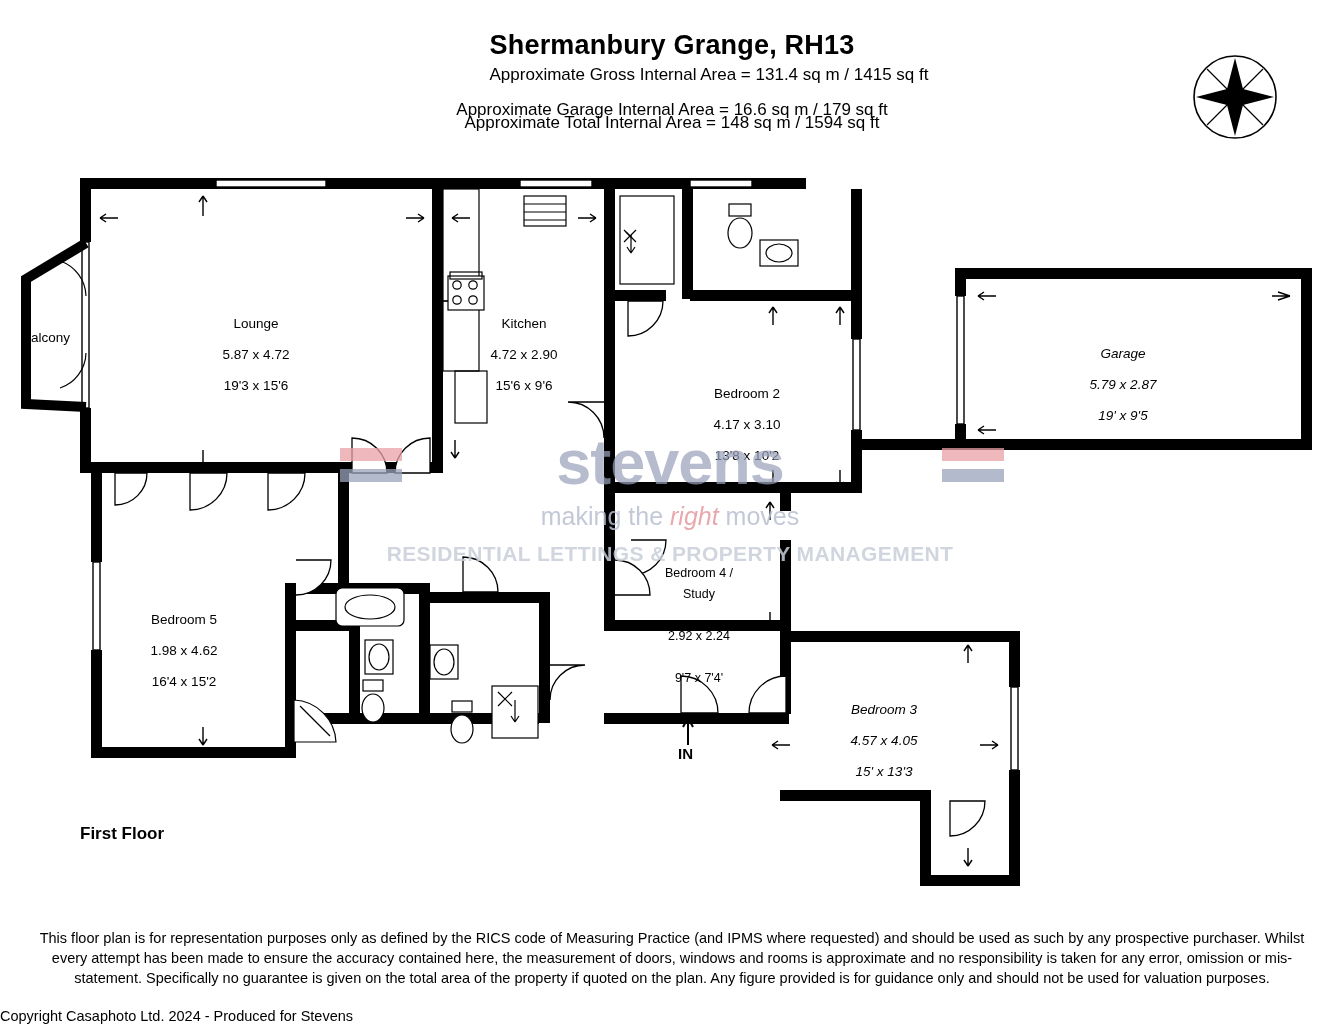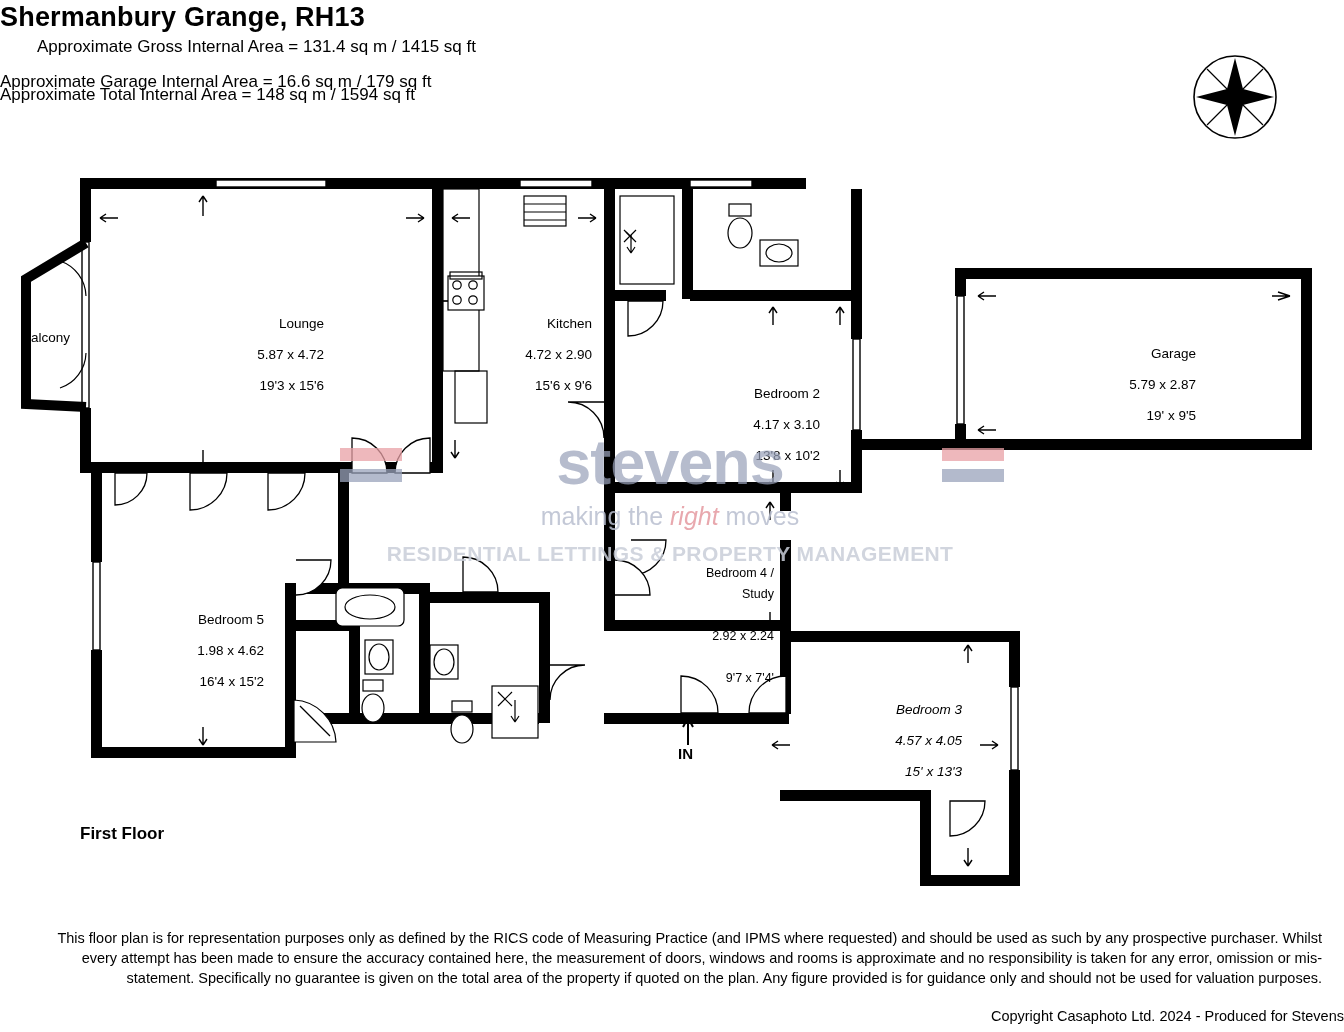--- a/index.html
+++ b/index.html
@@ -18,38 +18,39 @@
   #floorplan {
     position: absolute;
     inset: 0;
     width: 1344px;
     height: 1032px;
   }
   .hdr {
     position: absolute;
     left: 0;
     width: 1344px;
-    text-align: left;
+    text-align: center;
+    margin-top: 28px;
   }
   #title {
     top: 2px;
     font-size: 27px;
     font-weight: bold;
     letter-spacing: .2px;
   }
   .sub {
     font-size: 17px;
   }
   #sub1 { top: 37px; padding-left: 37px; }
   #sub2 { top: 72px; }
   #sub3 { top: 85px; }
 
   .lbl {
     position: absolute;
-    text-align: right;
+    text-align: center;
     font-size: 13.5px;
     line-height: 15.5px;
     white-space: pre-line;
     pointer-events: none;
   }
   .lbl.small { font-size: 12.5px; line-height: 21px; }
 
   #floorlabel {
     position: absolute;
     left: 80px;
@@ -125,32 +126,32 @@
   #wm-bar-l2 { left: 10px;  top: 45px; width: 62px; background: #9aa3bb; }
   #wm-bar-r1 { left: 612px; top: 24px; width: 62px; background: #e8a0a6; }
   #wm-bar-r2 { left: 612px; top: 45px; width: 62px; background: #9aa3bb; }
 
   
   #disclaimer {
     position: absolute;
     left: 0;
     top: 928px;
     width: 1344px;
-    text-align: right;
+    text-align: center;
     font-size: 14.5px;
     line-height: 20px;
     padding: 0 22px;
     box-sizing: border-box;
   }
   #copyright {
     position: absolute;
     left: 0;
     top: 1008px;
     width: 1344px;
-    text-align: right;
+    text-align: left;
     font-size: 14.5px;
   }
 </style>
 </head>
 <body>
 
 <div class="hdr" id="title">Shermanbury Grange, RH13</div>
 <div class="hdr sub" id="sub1">Approximate Gross Internal Area = 131.4 sq m / 1415 sq ft</div>
 <div class="hdr sub" id="sub2">Approximate Garage Internal Area = 16.6 sq m / 179 sq ft</div>
 <div class="hdr sub" id="sub3">Approximate Total Internal Area = 148 sq m / 1594 sq ft</div>
@@ -399,21 +400,21 @@
   <span>2.92 x 2.24</span><br>
   <span>9'7 x 7'4'</span>
 </div>
 
 <div class="lbl" style="left:806px; top:686px; width:156px;font-style:italic;">
   <span>Bedroom 3</span><br>
   <span>4.57 x 4.05</span><br>
   <span>15' x 13'3</span>
 </div>
 
-<div class="lbl" style="left:1050px; top:330px; width:146px;">
+<div class="lbl" style="left:1050px; top:330px; width:146px;font-style:italic;">
   <span>Garage</span><br>
   <span>5.79 x 2.87</span><br>
   <span>19' x 9'5</span>
 </div>
 
 <div id="balconylabel">Balcony</div>
 <div id="floorlabel">First Floor</div>
 <div id="inlabel">IN</div>
 
 <div id="watermark">

